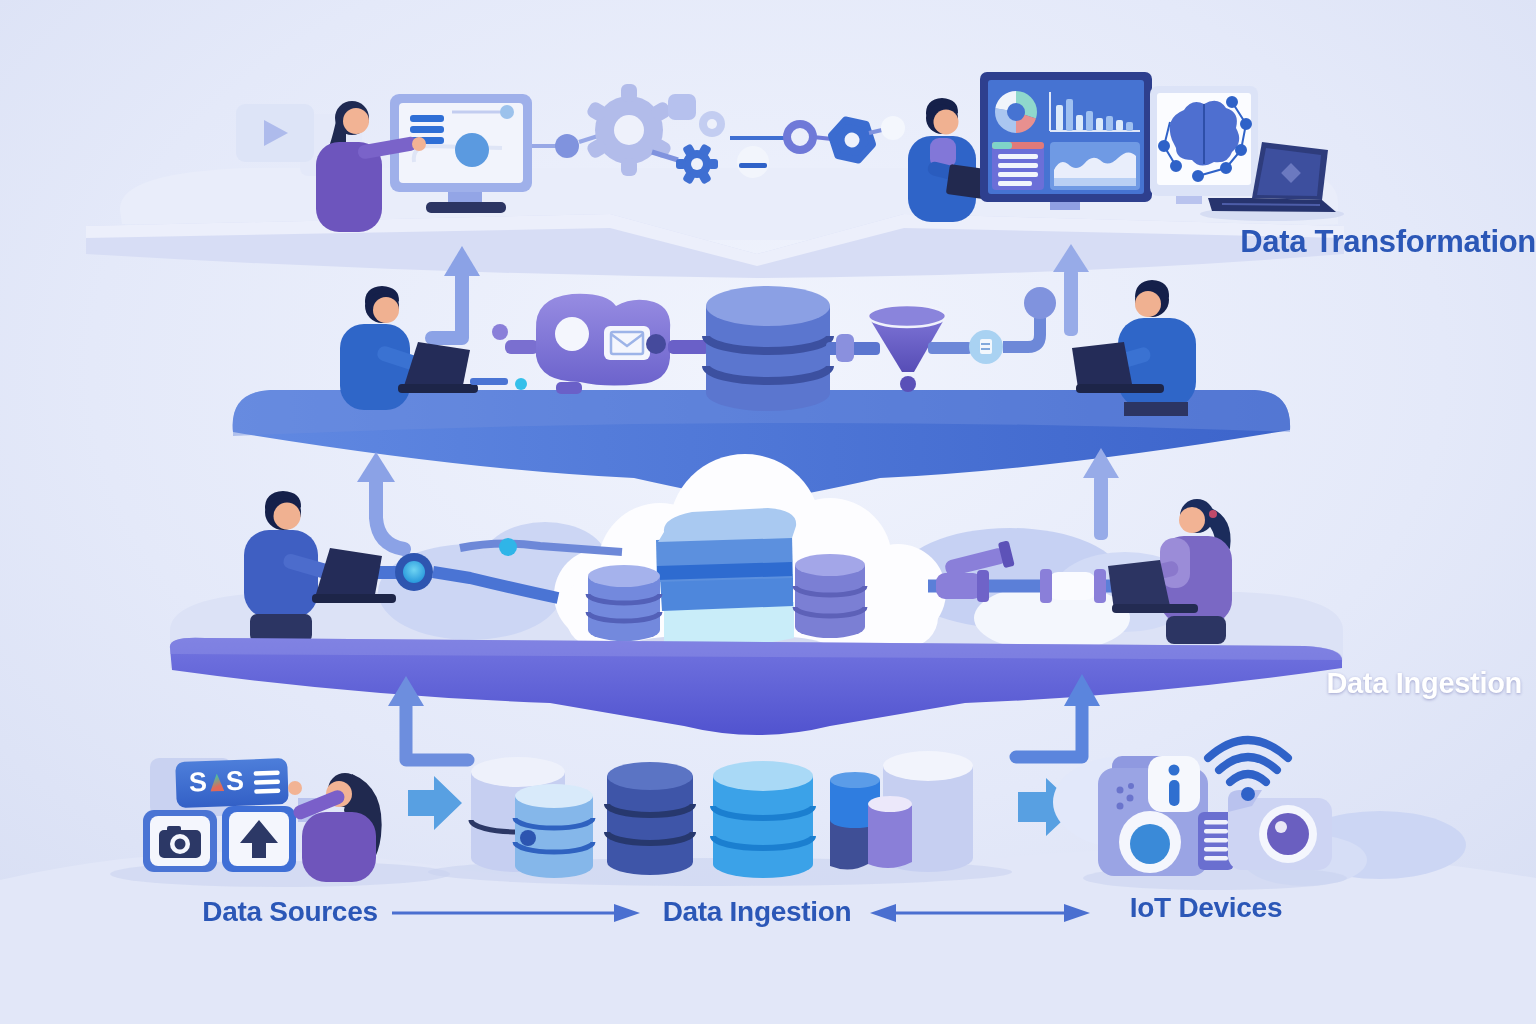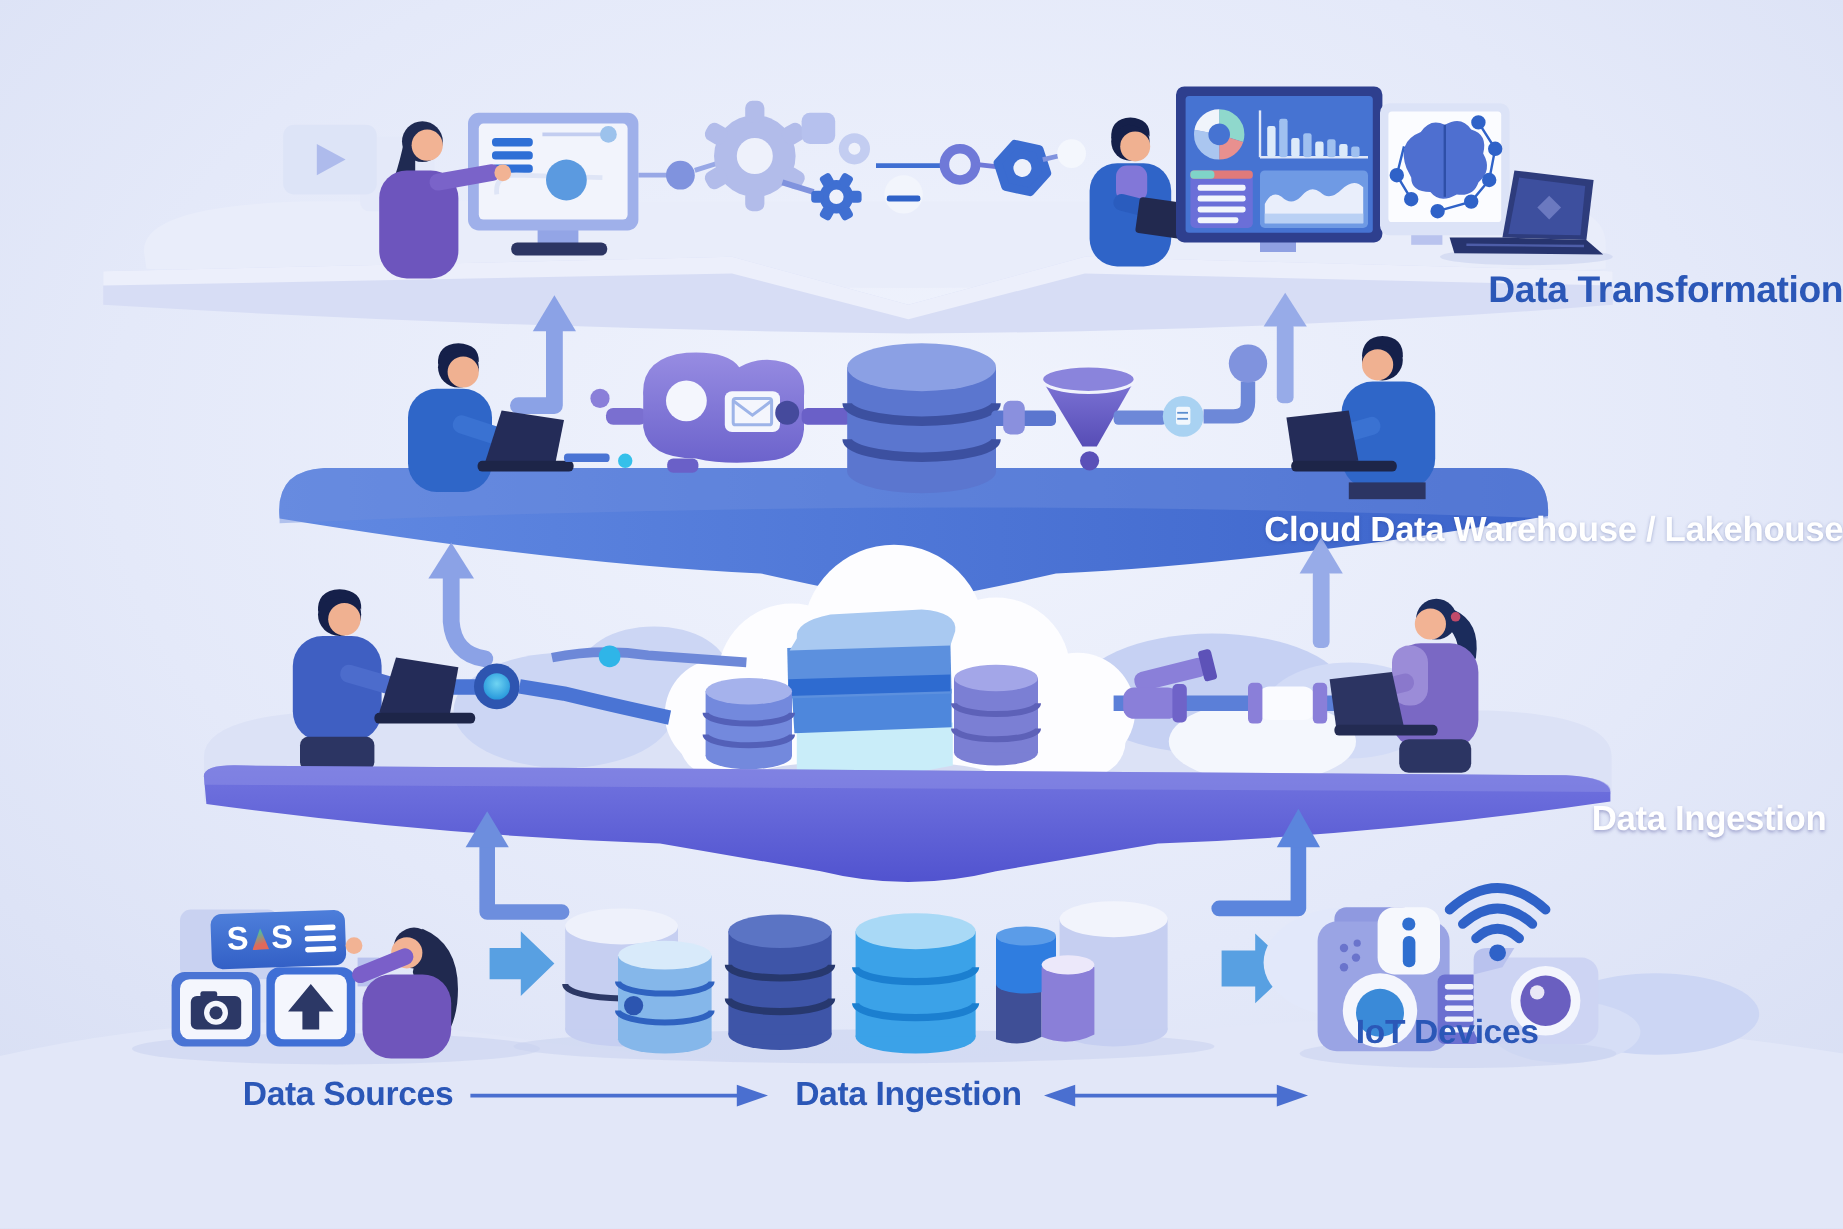--- a/index.html
+++ b/index.html
@@ -9,21 +9,21 @@
   .lbl{position:absolute;left:0;width:1536px;text-align:right;font-weight:bold;
        letter-spacing:-0.3px;pointer-events:none;}
   .tier1-label{top:224px;font-size:31px;color:#2b57b7;}
   .tier2-label{top:426px;font-size:29px;color:#ffffff;text-shadow:0 1px 3px rgba(30,50,130,.35);}
   .tier3-label{top:667px;font-size:29px;color:#ffffff;transform:translateX(-14px);
                text-shadow:0 1px 3px rgba(40,40,130,.35);}
   .bottom-label{position:absolute;text-align:center;font-weight:bold;font-size:28px;
                 color:#2b57b7;letter-spacing:-0.3px;}
   .bl-sources{left:140px;top:896px;width:300px;}
   .bl-ingestion{left:607px;top:896px;width:300px;}
-  .bl-iot{left:1056px;top:844px;width:300px;}
+  .bl-iot{left:1056px;top:892px;width:300px;}
   .saas-label{position:absolute;left:176px;top:758px;width:112px;height:46px;
               transform:rotate(-2deg);display:flex;align-items:center;justify-content:center;
               padding-right:30px;box-sizing:border-box;color:#ffffff;font-weight:bold;
               font-size:27px;letter-spacing:1px;}
   .saas-label .tri{width:14px;height:18px;margin:2px 2px 0 2px;
               background:linear-gradient(160deg,#57b89a 25%,#e0695a 70%);
               clip-path:polygon(50% 0,100% 100%,0 100%);}
 </style>
 </head>
 <body>
@@ -560,21 +560,20 @@
   </g>
   <g>
     <line x1="894" y1="913" x2="1066" y2="913" stroke="#4a6fd0" stroke-width="3"></line>
     <polygon points="1064,904 1090,913 1064,922" fill="#4a6fd0"></polygon>
     <polygon points="896,904 870,913 896,922" fill="#4a6fd0"></polygon>
   </g>
 </g>
 </svg>
 
 <div class="lbl tier1-label">Data Transformation</div>
-<div class="lbl tier2-label">Cloud Data Warehouse / Lakehouse</div>
 <div class="lbl tier3-label">Data Ingestion</div>
 
 <div class="bottom-label bl-sources">Data Sources</div>
 <div class="bottom-label bl-ingestion">Data Ingestion</div>
 <div class="bottom-label bl-iot">IoT Devices</div>
 
 <div class="saas-label">
   <span>S</span>
   <span class="tri"></span>
   <span>S</span>

